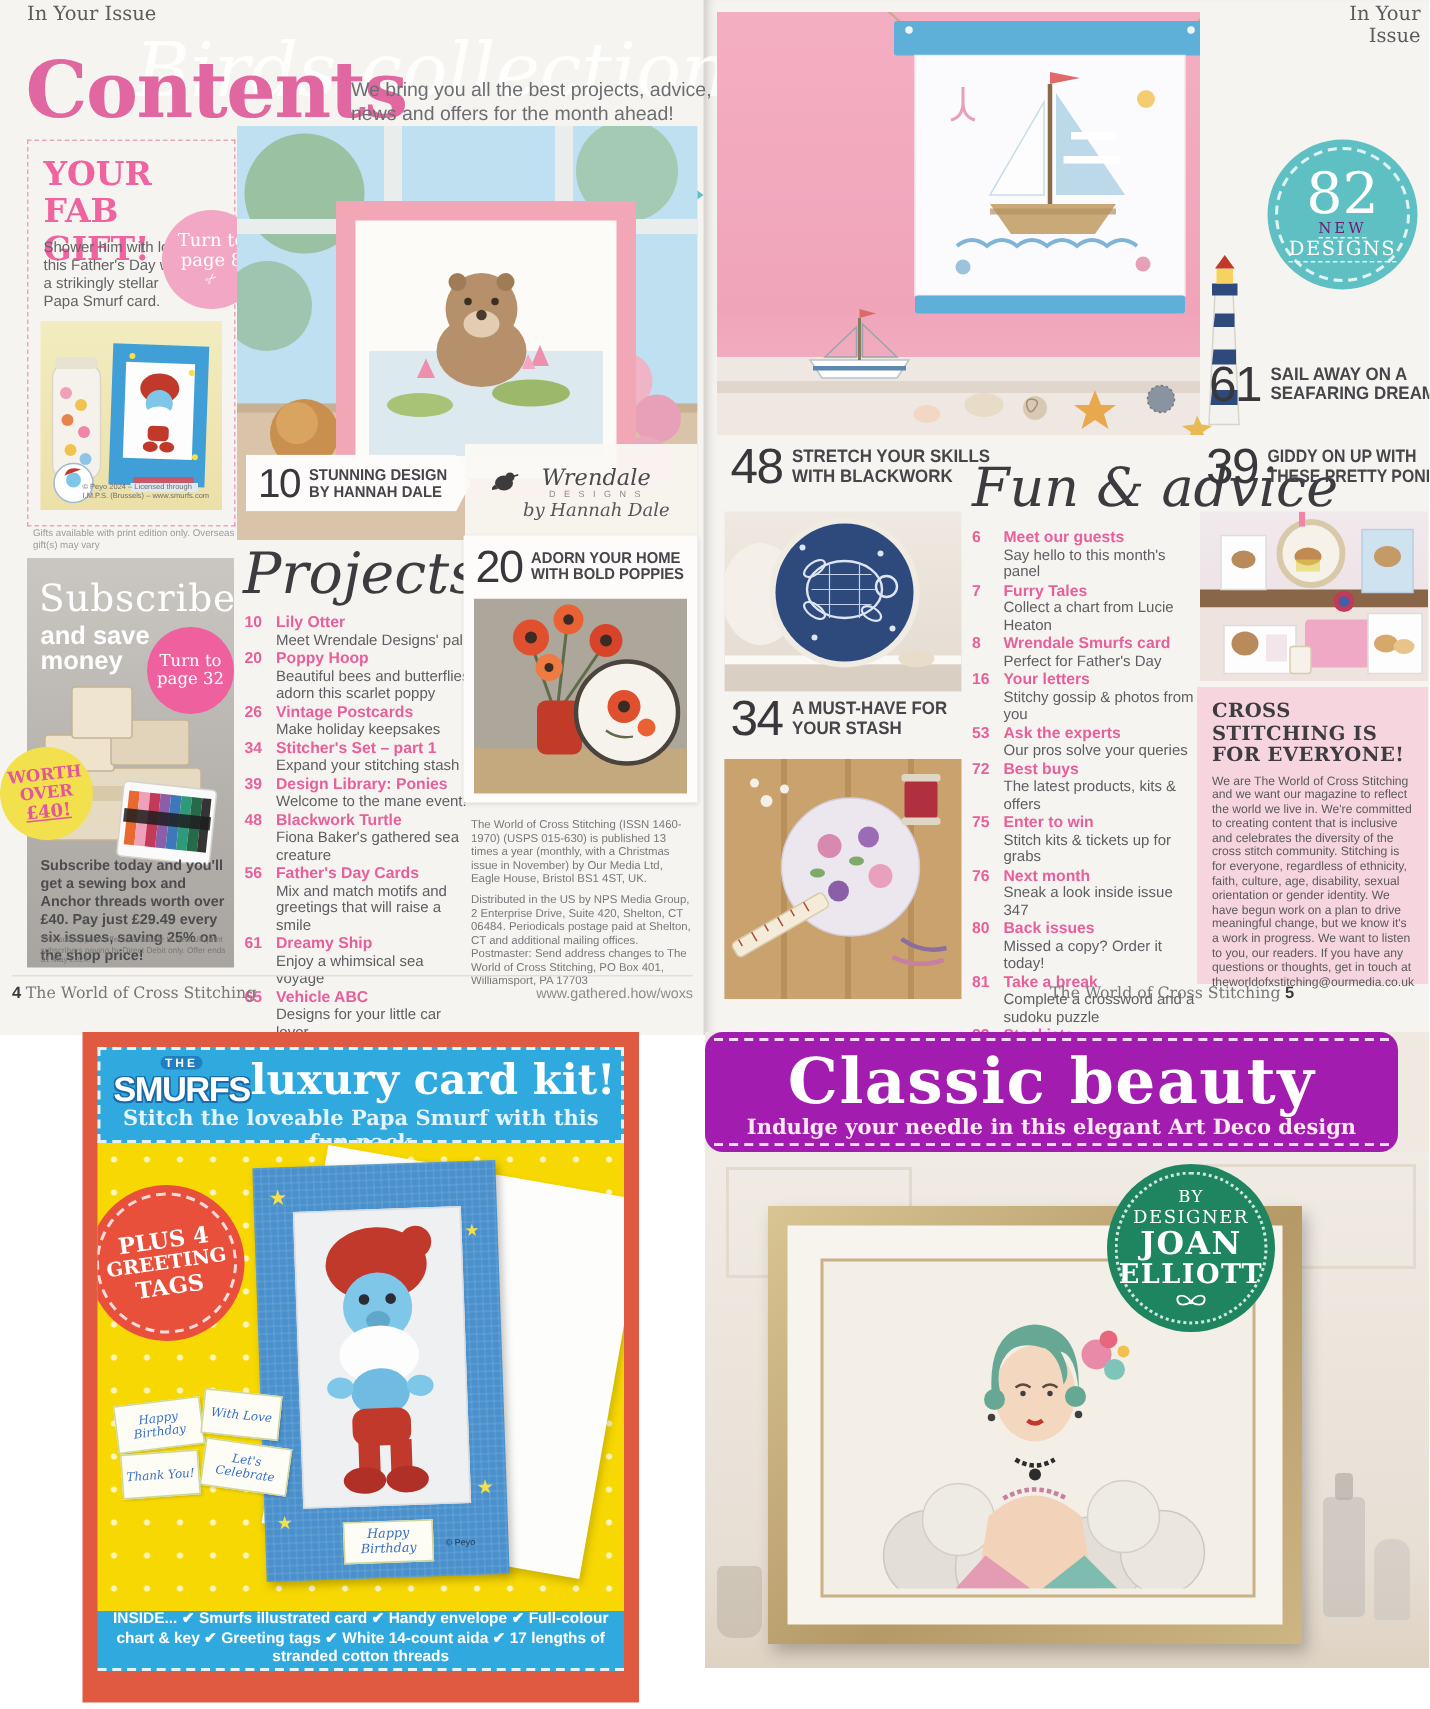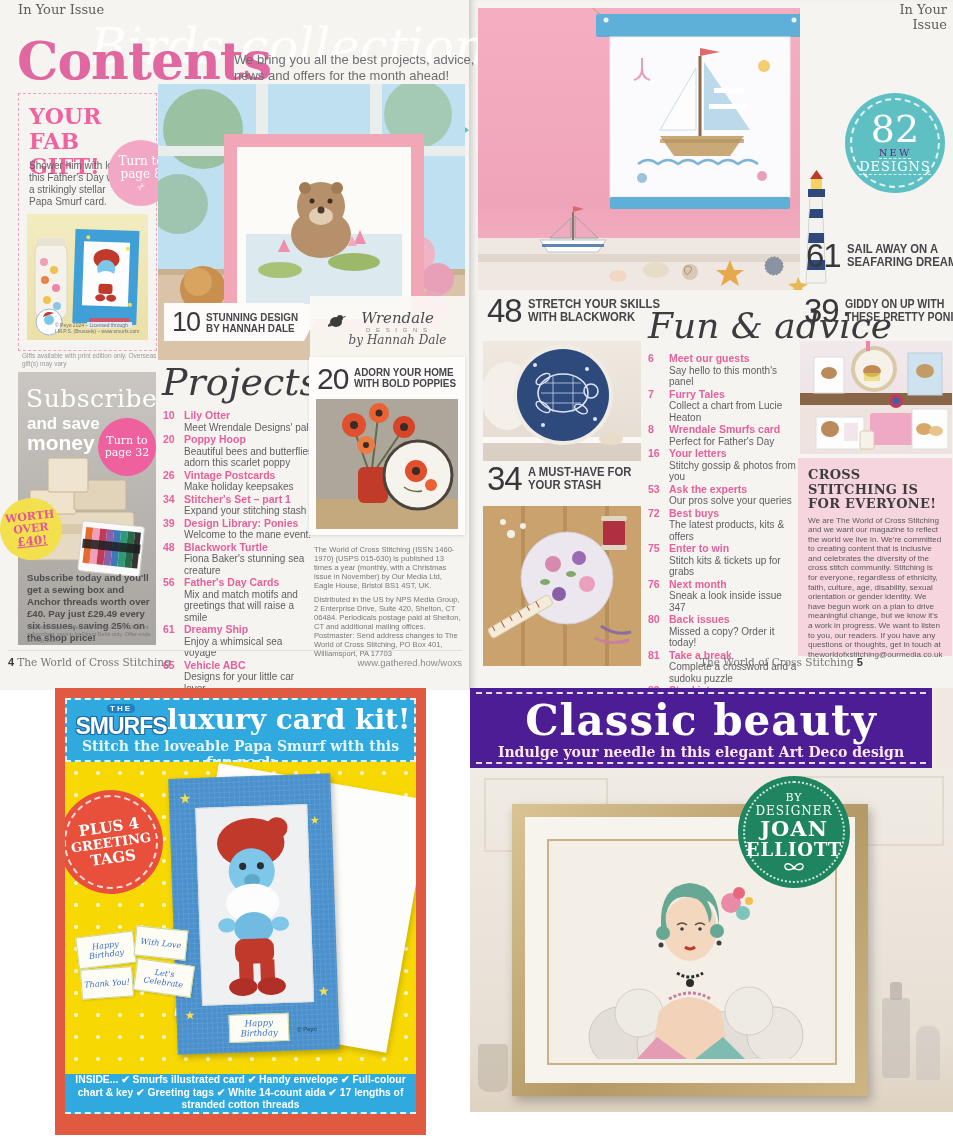--- a/index.html
+++ b/index.html
@@ -93,21 +93,21 @@
   <div class="abs circle" style="left:108px;top:140px;width:66px;height:66px;background:#f2a7c4;">
     <span class="serif" style="color:#fff;font-size:12px;line-height:13px;">Turn to</span>
     <span class="serif" style="color:#fff;font-size:12px;line-height:13px;">page 8</span>
     <span style="color:rgba(255,255,255,.75);font-size:10px;transform:rotate(-40deg);">✂</span>
   </div>
   <div class="abs fineprint" style="left:22px;top:352px;width:135px;">Gifts available with print edition only. Overseas gift(s) may vary</div>
 
   <div class="abs photo" style="left:18px;top:372px;width:138px;height:273px;background:linear-gradient(#cac7c2,#b4b0ab 60%,#a8a49f);">
     <span class="serif" style="position:absolute;left:8px;top:12px;color:#fff;font-size:25px;letter-spacing:.5px;">Subscribe</span>
     <span style="position:absolute;left:9px;top:42px;color:#fff;font-size:17px;font-weight:700;">and save</span>
-    <span style="position:absolute;left:9px;top:59px;color:#fff;font-size:21px;font-weight:700;text-align:right;">money</span>
+    <span style="position:absolute;left:9px;top:59px;color:#fff;font-size:17px;font-weight:700;text-align:right;">money</span>
     <svg width="138" height="130" viewBox="0 0 138 130" style="position:absolute;left:0;top:78px;">
       <rect x="8" y="62" width="108" height="48" rx="3" fill="#e7dac2" stroke="#c6b394"></rect>
       <rect x="12" y="40" width="46" height="24" rx="2" fill="#efe3cc" stroke="#c6b394"></rect>
       <rect x="56" y="30" width="52" height="30" rx="2" fill="#e2d4ba" stroke="#c6b394"></rect>
       <rect x="30" y="8" width="40" height="34" rx="2" fill="#efe4cf" stroke="#c6b394"></rect>
       <rect x="16" y="74" width="90" height="10" fill="#d9c9ab"></rect>
       <g transform="rotate(6 96 100)">
         <rect x="62" y="74" width="62" height="50" rx="3" fill="#fbfafa" stroke="#d5d2cd"></rect>
         <rect x="66" y="80" width="7" height="36" fill="#e86a30"></rect>
           <rect x="73" y="80" width="7" height="36" fill="#f0a0b8"></rect>
@@ -223,21 +223,21 @@
         <span class="toc-num">39</span>
         <span class="toc-body">
           <span class="toc-title">Design Library: Ponies</span>
           <span class="toc-desc">Welcome to the mane event!</span>
         </span>
       </div>
     <div class="toc-item">
         <span class="toc-num">48</span>
         <span class="toc-body">
           <span class="toc-title">Blackwork Turtle</span>
-          <span class="toc-desc">Fiona Baker's stunning sea creature</span>
+          <span class="toc-desc">Fiona Baker's gathered sea creature</span>
         </span>
       </div>
     <div class="toc-item">
         <span class="toc-num">56</span>
         <span class="toc-body">
           <span class="toc-title">Father's Day Cards</span>
           <span class="toc-desc">Mix and match motifs and greetings that will raise a smile</span>
         </span>
       </div>
     <div class="toc-item">
@@ -626,21 +626,21 @@
       <div class="abs" style="left:70px;top:200px;width:56px;height:30px;background:#fdfdf6;border:1px solid #cdd79a;transform:rotate(8deg);display:flex;align-items:center;justify-content:center;box-shadow:1px 1px 2px rgba(0,0,0,.15);">
         <span class="serif" style="font-style:italic;font-size:8px;color:#3a6fc4;text-align:center;line-height:9px;">Let's Celebrate</span>
       </div>
     </div>
     <div class="abs" style="left:10px;top:386px;width:351px;height:40px;background:#2fa9de;border-bottom:2px dashed rgba(255,255,255,.85);box-sizing:border-box;display:flex;align-items:center;">
       <span style="padding:0 8px;font-size:10.3px;line-height:12.5px;font-weight:700;color:#fff;text-align:center;">INSIDE... ✔ Smurfs illustrated card ✔ Handy envelope ✔ Full-colour chart &amp; key ✔ Greeting tags ✔ White 14-count aida ✔ 17 lengths of stranded cotton threads</span>
     </div>
   </div>
 
   <div class="abs" style="left:470px;top:688px;width:483px;height:424px;background:#efe9e1;">
-    <div class="abs" style="left:0;top:0;width:462px;height:80px;background:#4c1d95;">
+    <div class="abs" style="left:0;top:0;width:462px;height:80px;background:#a21caf;border-radius:12px;">
       <div style="position:absolute;left:6px;right:6px;top:4px;border-top:2px dashed rgba(255,255,255,.85);"></div>
       <div style="position:absolute;left:6px;right:6px;bottom:4px;border-top:2px dashed rgba(255,255,255,.85);"></div>
       <div class="serif" style="position:absolute;left:0;top:8px;width:100%;text-align:center;font-size:42px;font-weight:700;color:#fff;letter-spacing:1px;">Classic beauty</div>
       <div class="serif" style="position:absolute;left:0;top:56px;width:100%;text-align:center;font-size:14px;font-weight:700;color:#fde8f1;">Indulge your needle in this elegant Art Deco design</div>
     </div>
     <div class="abs photo" style="left:0;top:80px;width:483px;height:344px;background:linear-gradient(#f0ebe4,#e7dfd4 78%,#ded2c2);">
       <div style="position:absolute;left:14px;top:10px;width:120px;height:70px;border:2px solid #e2dacd;"></div>
       <div style="position:absolute;left:330px;top:8px;width:140px;height:66px;border:2px solid #e2dacd;"></div>
 
       <div style="position:absolute;left:42px;top:36px;width:356px;height:292px;background:linear-gradient(135deg,#d9c494,#b59a67 55%,#cdb584);padding:13px;box-sizing:border-box;box-shadow:3px 5px 10px rgba(0,0,0,.25);">

